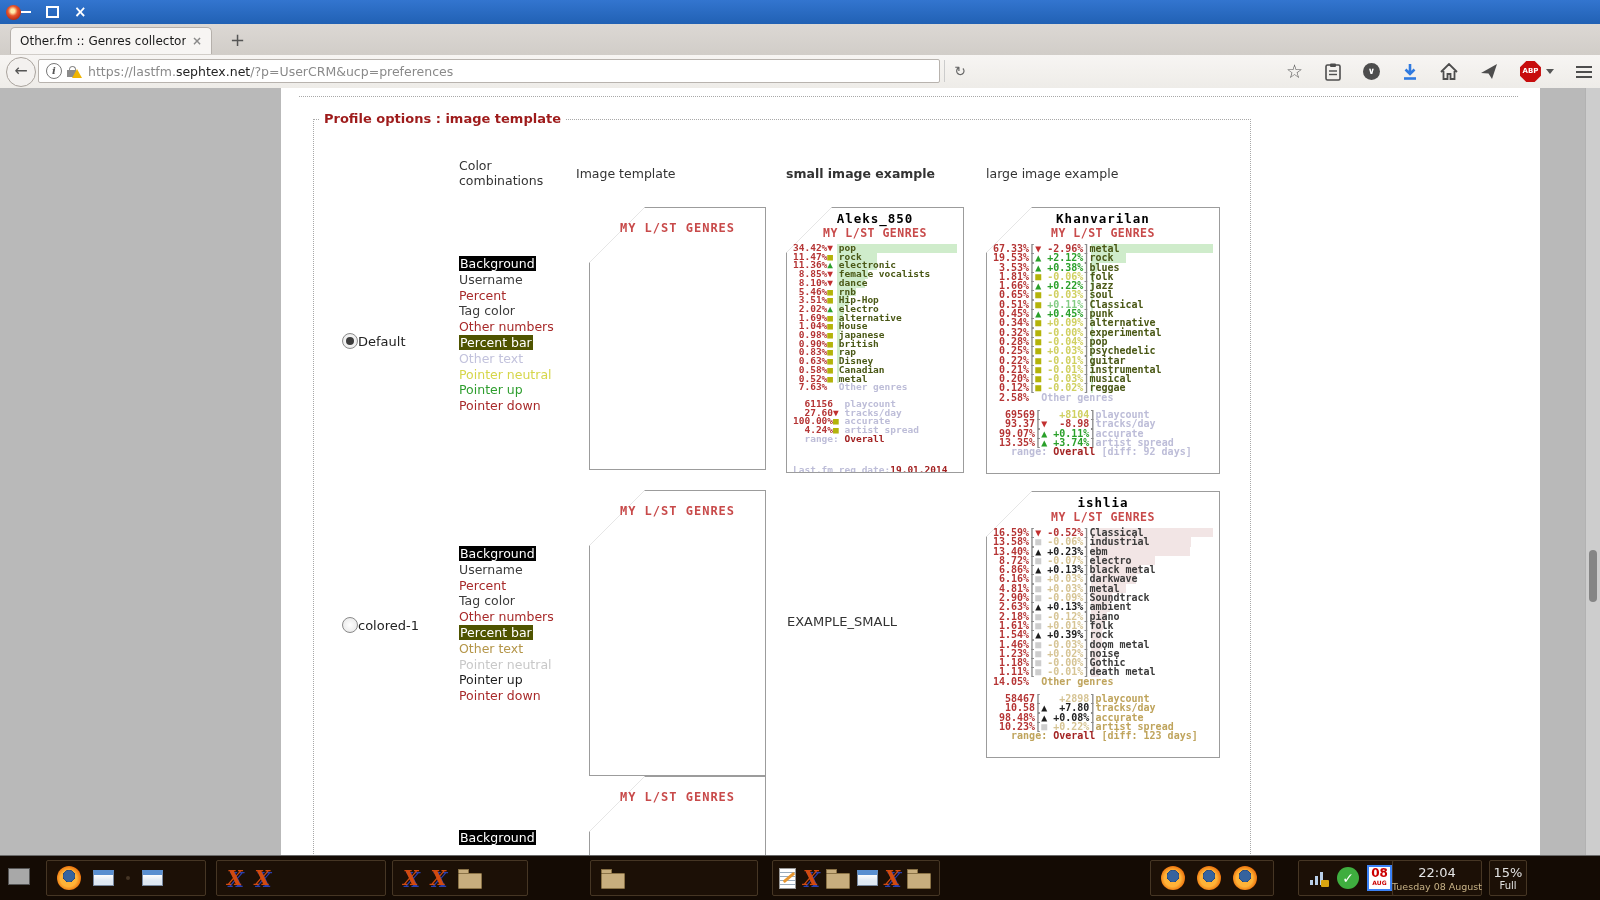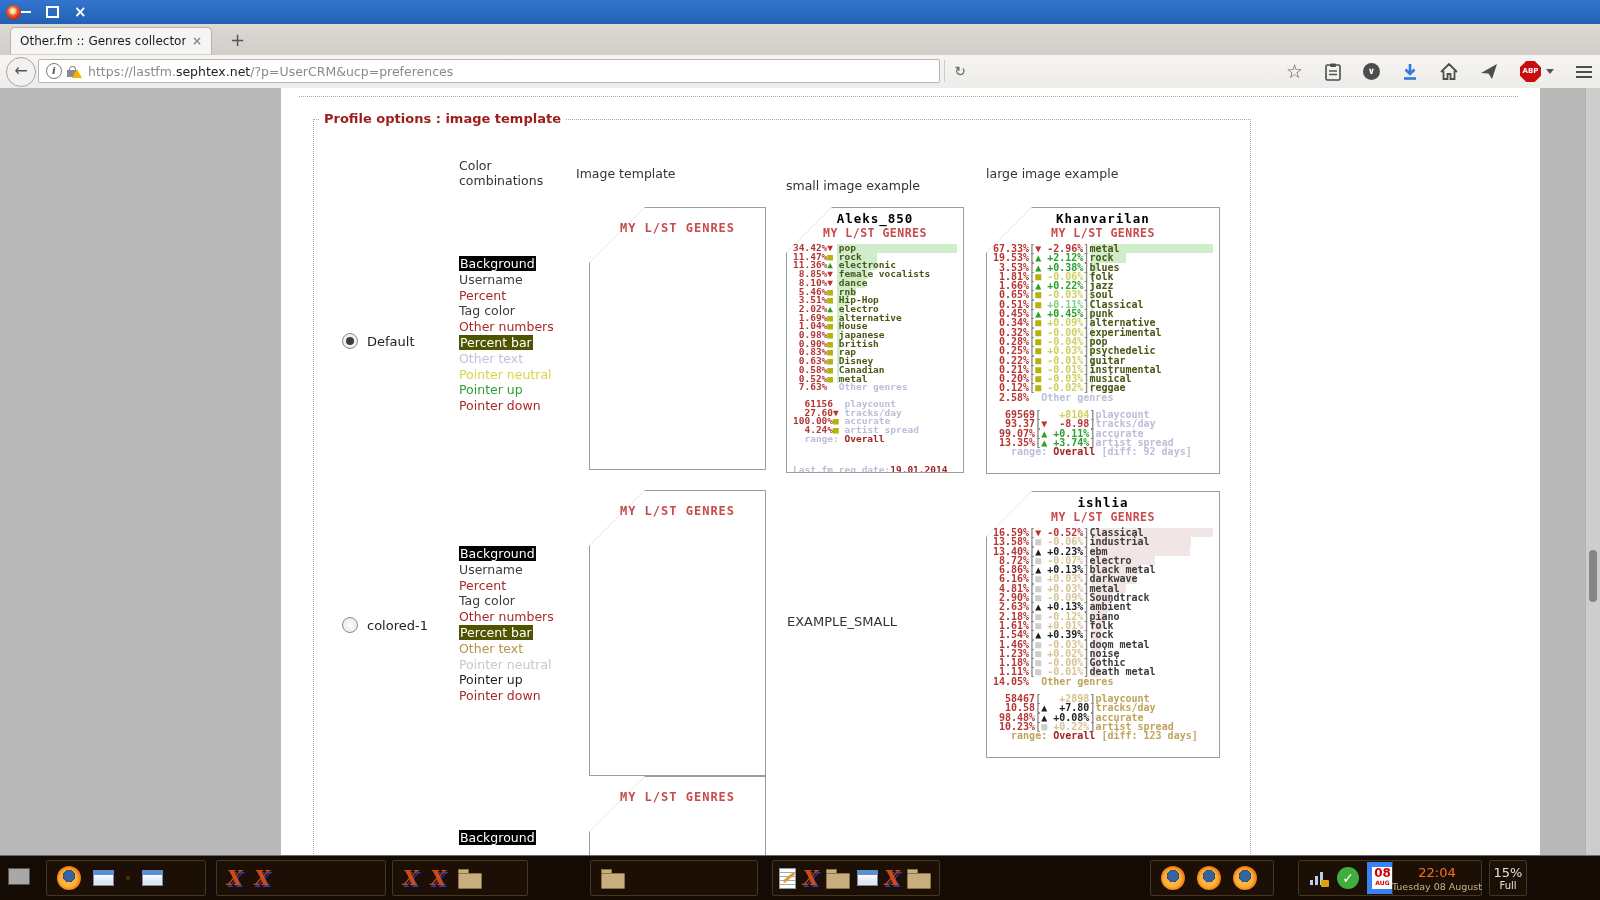--- a/index.html
+++ b/index.html
@@ -67,22 +67,22 @@
   
   .viewport{position:absolute;top:88px;left:0;width:1600px;height:767px;background:#b9b9b9;}
   .page-white{position:absolute;left:281px;top:0;width:1259px;height:767px;background:#fff;overflow:hidden;}
   .divider{position:absolute;left:18px;right:22px;top:8px;border-top:1px dotted #a8a8a8;}
   .fs{position:absolute;left:32px;top:31px;width:936px;height:736px;
       border:1px dotted #a8a8a8;border-bottom:none;}
   .legend{position:absolute;top:-9px;left:5px;background:#fff;padding:0 5px;
           font-weight:bold;font-size:13px;color:#9e1b1b;}
   .hdr{position:absolute;font-size:12.5px;color:#333;}
   .hdr-colors{left:145px;top:38px;width:106px;line-height:15px;}
-  .hdr-template{left:262px;top:46px;} .hdr-small{left:472px;top:58px;} .hdr-large{left:672px;top:46px;}
-  .radio-row{position:absolute;display:flex;align-items:center;gap:9px;}
+  .hdr-template{left:262px;top:46px;} .hdr-small{left:472px;top:46px;font-weight:bold;} .hdr-large{left:672px;top:46px;}
+  .radio-row{position:absolute;display:flex;align-items:center;}
   .rr1{left:28px;top:213px;} .rr2{left:28px;top:497px;}
   .radio{width:14px;height:14px;border-radius:50%;border:1px solid #8a8a8a;
          background:radial-gradient(#fff,#e4e4e4);position:relative;}
   .radio.sel:after{content:"";position:absolute;inset:3px;border-radius:50%;background:#3c3c3c;}
   .radio-label{font-size:13px;color:#222;}
   .ckeys{position:absolute;left:145px;list-style:none;margin:0;padding:0;
          font-size:12.5px;line-height:15.8px;color:#3c3c3c;}
   .ck1{top:136px;} .ck2{top:426px;}
   .sw-bg{background:#000;color:#fff;padding:0 1px;}
   .sw-bar{background:#4f5400;color:#fff;padding:0 1px;}
@@ -146,24 +146,24 @@
   .i-note{width:15px;height:19px;background:#fff;border:1px solid #999;position:relative;flex:none;
           background-image:repeating-linear-gradient(#fff 0 3px,#9ab 3px 4px);}
   .i-note:after{content:"";position:absolute;left:2px;top:7px;width:14px;height:3px;background:#e8962e;
           transform:rotate(-40deg);border-radius:1px;}
   .i-signal{position:relative;width:20px;height:18px;flex:none;}
   .i-signal b{position:absolute;bottom:2px;width:3px;background:#b9cfe8;}
   .sb1{left:1px;height:5px;} .sb2{left:6px;height:9px;} .sb3{left:11px;height:13px;}
   .i-lock{position:absolute;right:0;bottom:0;width:8px;height:7px;background:#d9a40f;border-radius:1px;}
   .i-check{width:22px;height:22px;border-radius:50%;background:#3fae3f;color:#fff;flex:none;
            font:bold 14px/22px "DejaVu Sans",sans-serif;text-align:center;}
-  .i-cal{width:21px;height:22px;background:#fff;border:5px solid #3b82f6;flex:none;text-align:center;}
+  .i-cal{width:21px;height:22px;background:#fff;border:2px solid #3b82f6;flex:none;text-align:center;}
   .cal-day{color:#c00;font:bold 12px/13px "DejaVu Sans",sans-serif;}
   .cal-mon{color:#c00;font:bold 6px/6px "DejaVu Sans",sans-serif;}
-  .clk1{color:#f97316;font:13px "DejaVu Sans",sans-serif;}
+  .clk1{color:#e5e5e5;font:13px "DejaVu Sans",sans-serif;}
   .clk2{color:#c8b387;font:9.5px "DejaVu Sans",sans-serif;white-space:nowrap;}
   .bat1{color:#e2e2e2;font:13px "DejaVu Sans",sans-serif;}
   .bat2{color:#e2e2e2;font:10px "DejaVu Sans",sans-serif;}
 </style>
 </head>
 <body>
 
 <div class="screen">
 
   <div class="titlebar">

